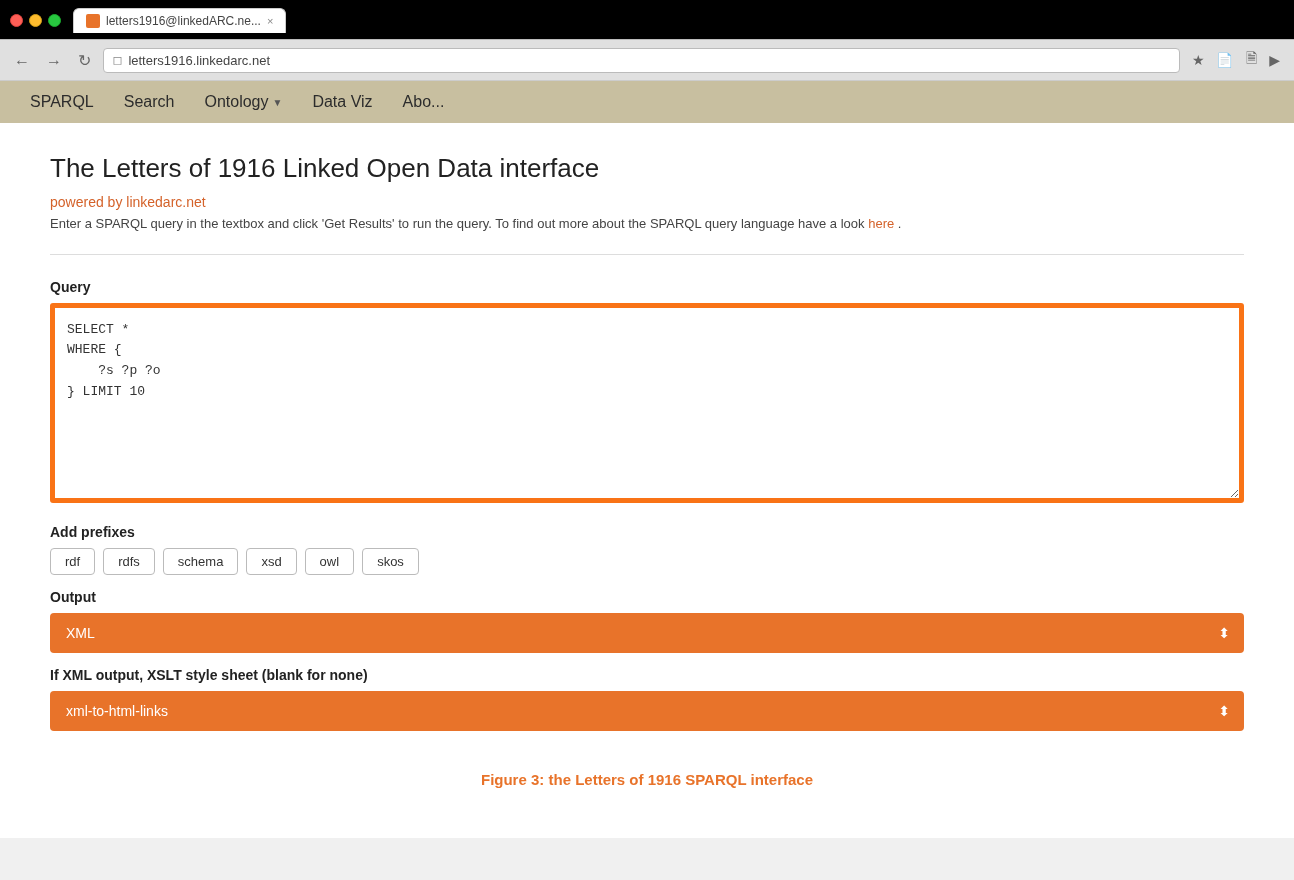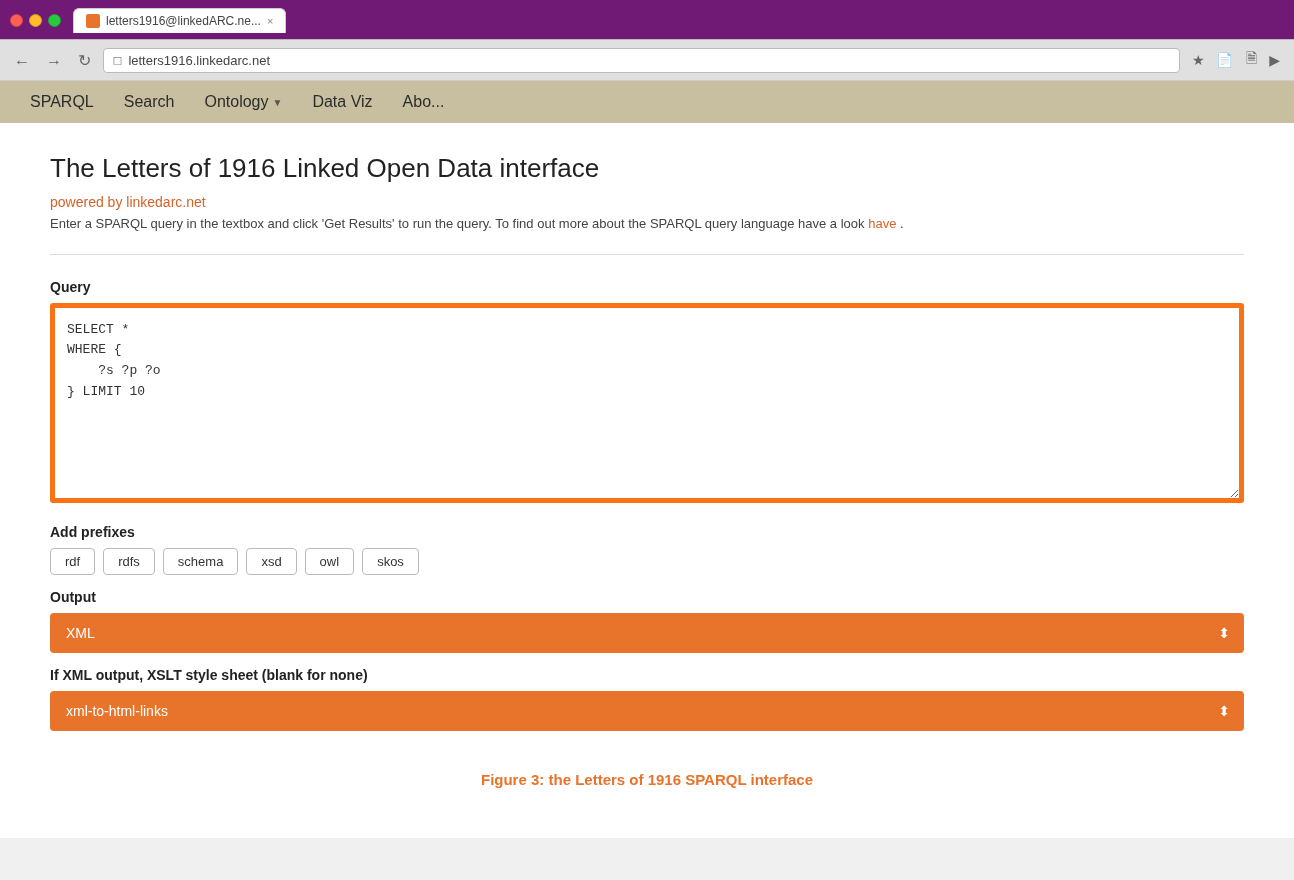--- a/index.html
+++ b/index.html
@@ -12,21 +12,21 @@
 
     
     .browser-chrome {
       background: #e8e8e8;
       border-bottom: 1px solid #ccc;
     }
     .browser-titlebar {
       display: flex;
       align-items: center;
       padding: 8px 10px 6px;
-      background: #701a75;
+      background: #000000;
       border-bottom: 1px solid #bbb;
     }
     .browser-dots {
       display: flex;
       gap: 6px;
       margin-right: 12px;
     }
     .dot {
       width: 13px;
       height: 13px;
@@ -381,21 +381,21 @@
   </div>
 
   <div class="main-content">
 
     <h1 class="page-title">The Letters of 1916 Linked Open Data interface</h1>
 
     <div class="powered-by">powered by linkedarc.net</div>
 
     <p class="description">
       <span>Enter a SPARQL query in the textbox and click 'Get Results' to run the query. To find out more about the SPARQL query language have a look</span>
-      <a href="#">have</a>
+      <a href="#">here</a>
       <span>.</span>
     </p>
 
     <hr class="divider">
 
     
     <div class="section-label">Query</div>
     <textarea class="query-textarea" style="">SELECT *
 WHERE {
     ?s ?p ?o

